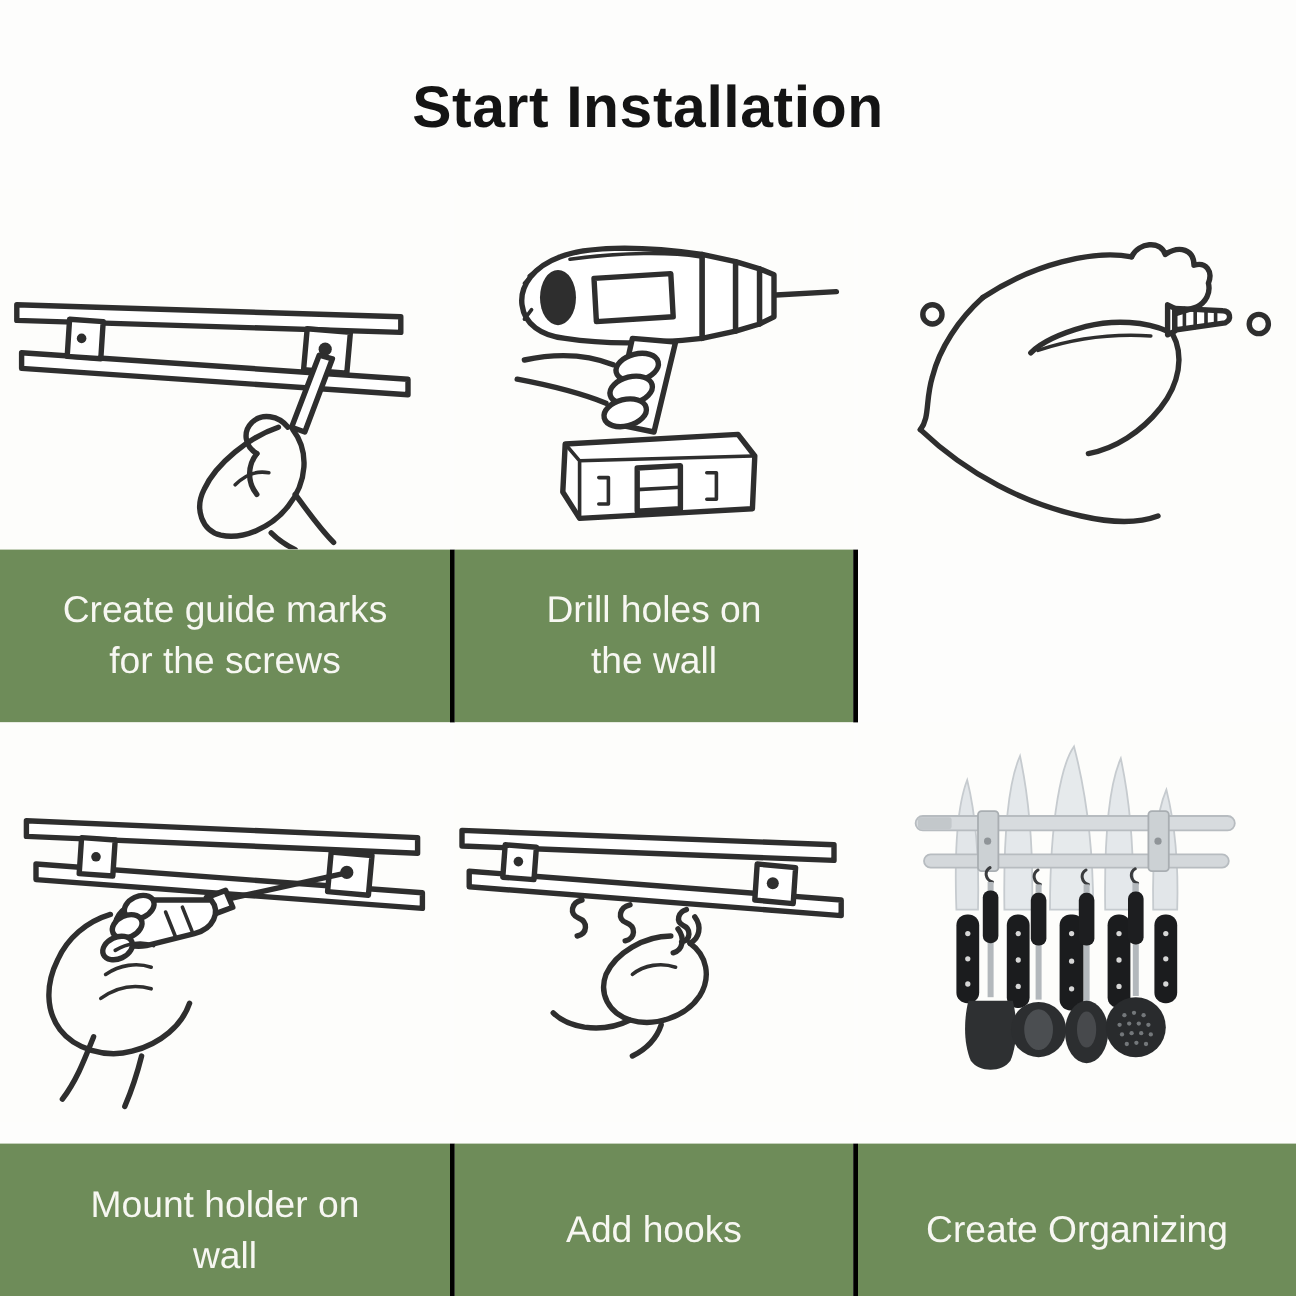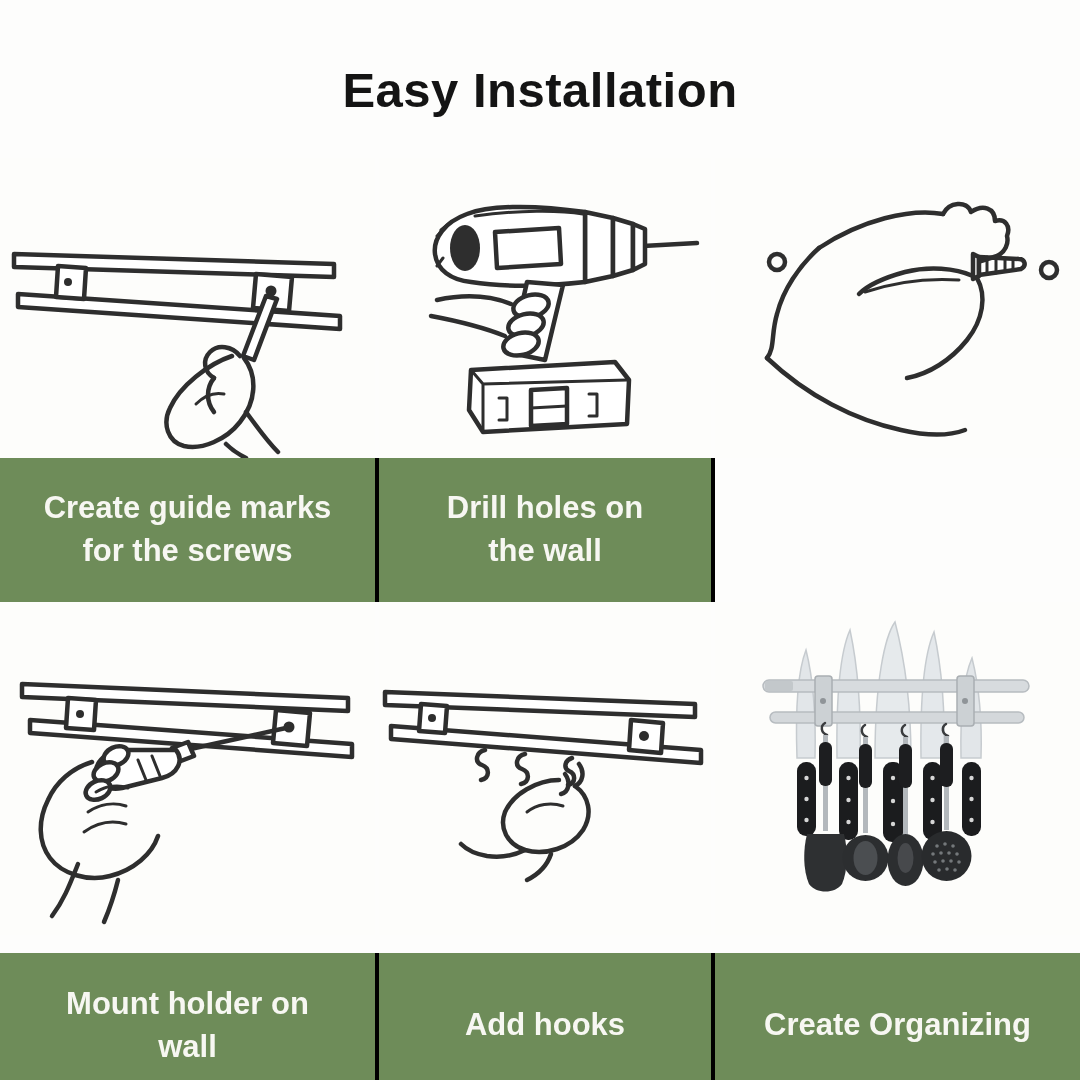--- a/index.html
+++ b/index.html
@@ -28,41 +28,41 @@
   .c2{width:332px;}
   .c3{width:365px;}
   .gap{width:4px;flex:0 0 4px;}
   .cap-row .gap{background:var(--divider,#000);}
   .art-row .gap{background:transparent;}
   .cap{
     background:var(--green,#6e8c59);
     color:var(--captxt,#f7f7f2);
     display:flex;align-items:center;justify-content:center;
     text-align:center;
-    font-size:31px;font-weight:700;line-height:1.38;
+    font-size:31px;font-weight:400;line-height:1.38;
     white-space:pre-line;
     padding:0 6px;box-sizing:border-box;
   }
   .art{
     background:#fdfdfb;
     display:flex;align-items:center;justify-content:center;
     overflow:hidden;
   }
   .art svg{display:block;}
   .ln{fill:none;stroke:#2e2e2e;stroke-width:4.5;stroke-linecap:round;stroke-linejoin:round;}
   .lnf{fill:#ffffff;stroke:#2e2e2e;stroke-width:4.5;stroke-linecap:round;stroke-linejoin:round;}
   .dot{fill:#2e2e2e;stroke:none;}
   .thin{stroke-width:3;}
 </style>
 </head>
 <body>
 
 <div class="poster">
 
-  <div class="title">Easy Installation</div>
+  <div class="title">Start Installation</div>
 
   <div class="row row-art-1 art-row">
     <div class="art c1">
       <svg width="375" height="300" viewBox="0 0 375 300">
 
         <path class="lnf" d="M14,96 L334,106 L334,119 L14,109 Z"></path>
         <path class="lnf" d="M18,136 L340,158 L340,171 L18,149 Z"></path>
 
         <path class="lnf" d="M58,108 L86,110 L84,141 L56,139 Z"></path>
         <circle class="dot" cx="68" cy="124" r="4"></circle>

